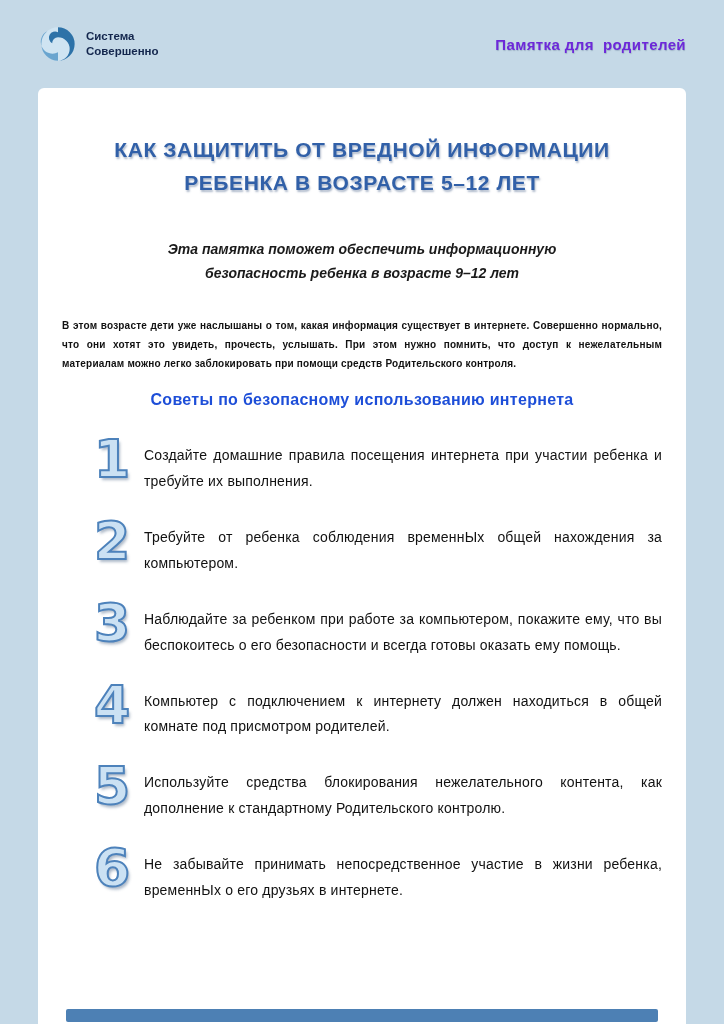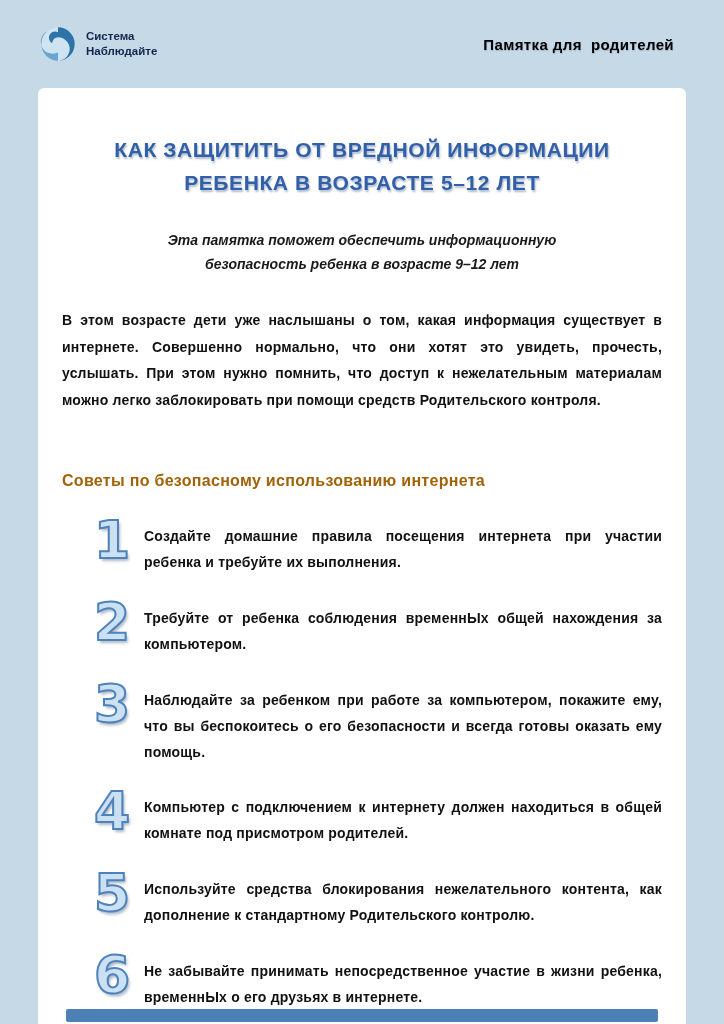--- a/index.html
+++ b/index.html
@@ -11,21 +11,21 @@
     height: 1024px;
     background: #c5d9e7;
     font-family: "Liberation Sans", "DejaVu Sans", sans-serif;
     position: relative;
     overflow: hidden;
   }
 
   
   .header {
     position: absolute;
-    top: 0; left: 0; right: 12px;
+    top: 0; left: 0; right: 0;
     height: 88px;
     padding: 0 38px;
     box-sizing: border-box;
     display: flex;
     align-items: center;
     justify-content: space-between;
   }
   .logo-wrap {
     display: flex;
     align-items: center;
@@ -38,21 +38,21 @@
   }
   .logo-text {
     font-size: 11.5px;
     font-weight: bold;
     color: #13264d;
     line-height: 1.3;
   }
   .header-right {
     font-size: 15px;
     font-weight: bold;
-    color: #000000;
+    color: #6d28d9;
     letter-spacing: 0.4px;
     text-shadow: 0.5px 1px 1px rgba(90,110,140,0.35);
     white-space: pre;
   }
 
   
   .card {
     position: absolute;
     top: 88px;
     left: 38px;
@@ -69,46 +69,46 @@
     text-align: center;
     font-size: 21px;
     font-weight: bold;
     color: #3160a8;
     letter-spacing: 0.6px;
     line-height: 1.55;
     text-shadow: 1px 2px 2px rgba(110,130,160,0.55);
   }
 
   .doc-subtitle {
-    margin: 30px auto 0 auto;
+    margin: 39px auto 0 auto;
     max-width: 470px;
     text-align: center;
     font-size: 14px;
     font-weight: bold;
     font-style: italic;
     color: #1a1a1a;
     line-height: 1.7;
   }
 
   .doc-intro {
     margin: 30px 0 0 0;
-    font-size: 14px;
+    font-size: 10px;
     font-weight: bold;
     color: #111111;
     line-height: 1.92;
     text-align: justify;
     letter-spacing: 0.2px;
   }
 
   .section-title {
-    margin-top: 58px;
-    text-align: left;
+    margin-top: 18px;
+    text-align: center;
     font-size: 16px;
     font-weight: bold;
-    color: #a16207;
+    color: #1d4ed8;
     letter-spacing: 0.3px;
   }
 
   
   .tips {
     margin: 34px 0 0 30px;
   }
   .tip {
     display: flex;
     align-items: flex-start;
@@ -124,21 +124,21 @@
     line-height: 1;
     color: #cbe1f3;
     -webkit-text-stroke: 2px #4d82bb;
     text-shadow: 2px 3px 3px rgba(40,70,110,0.38);
     text-align: center;
     font-family: "DejaVu Sans", "Liberation Sans", sans-serif;
   }
   .tip-text {
     flex: 1;
     font-size: 14px;
-    font-weight: bold;
+    font-weight: normal;
     color: #111111;
     line-height: 1.85;
     text-align: justify;
     letter-spacing: 0.2px;
   }
 
   
   .footer-bar {
     position: absolute;
     left: 28px;
@@ -154,21 +154,21 @@
 
 <div class="header">
   <div class="logo-wrap">
     <svg class="logo-mark" viewBox="0 0 48 48">
       <circle cx="24" cy="24" r="20" fill="#cfe4f2"></circle>
       <path d="M24 4 a20 20 0 0 1 20 20 a20 20 0 0 1 -20 20 a14 14 0 0 0 14 -14 a14 14 0 0 0 -14 -14 a7 7 0 0 0 -7 7 a7 7 0 1 1 7 -13 z" fill="#2d72a8"></path>
       <path d="M24 44 a20 20 0 0 1 -20 -20 a20 20 0 0 1 7 -15.2 a14 14 0 0 0 13 25.2 z" fill="#6aa5cf"></path>
     </svg>
     <div class="logo-text">
       <div>Система</div>
-      <div>Наблюдайте</div>
+      <div>Совершенно</div>
     </div>
   </div>
   <div class="header-right">Памятка для  родителей</div>
 </div>
 
 <div class="card">
 
   <div class="doc-title">
     <div>КАК ЗАЩИТИТЬ ОТ ВРЕДНОЙ ИНФОРМАЦИИ</div>
     <div>РЕБЕНКА В ВОЗРАСТЕ 5–12 ЛЕТ</div>

